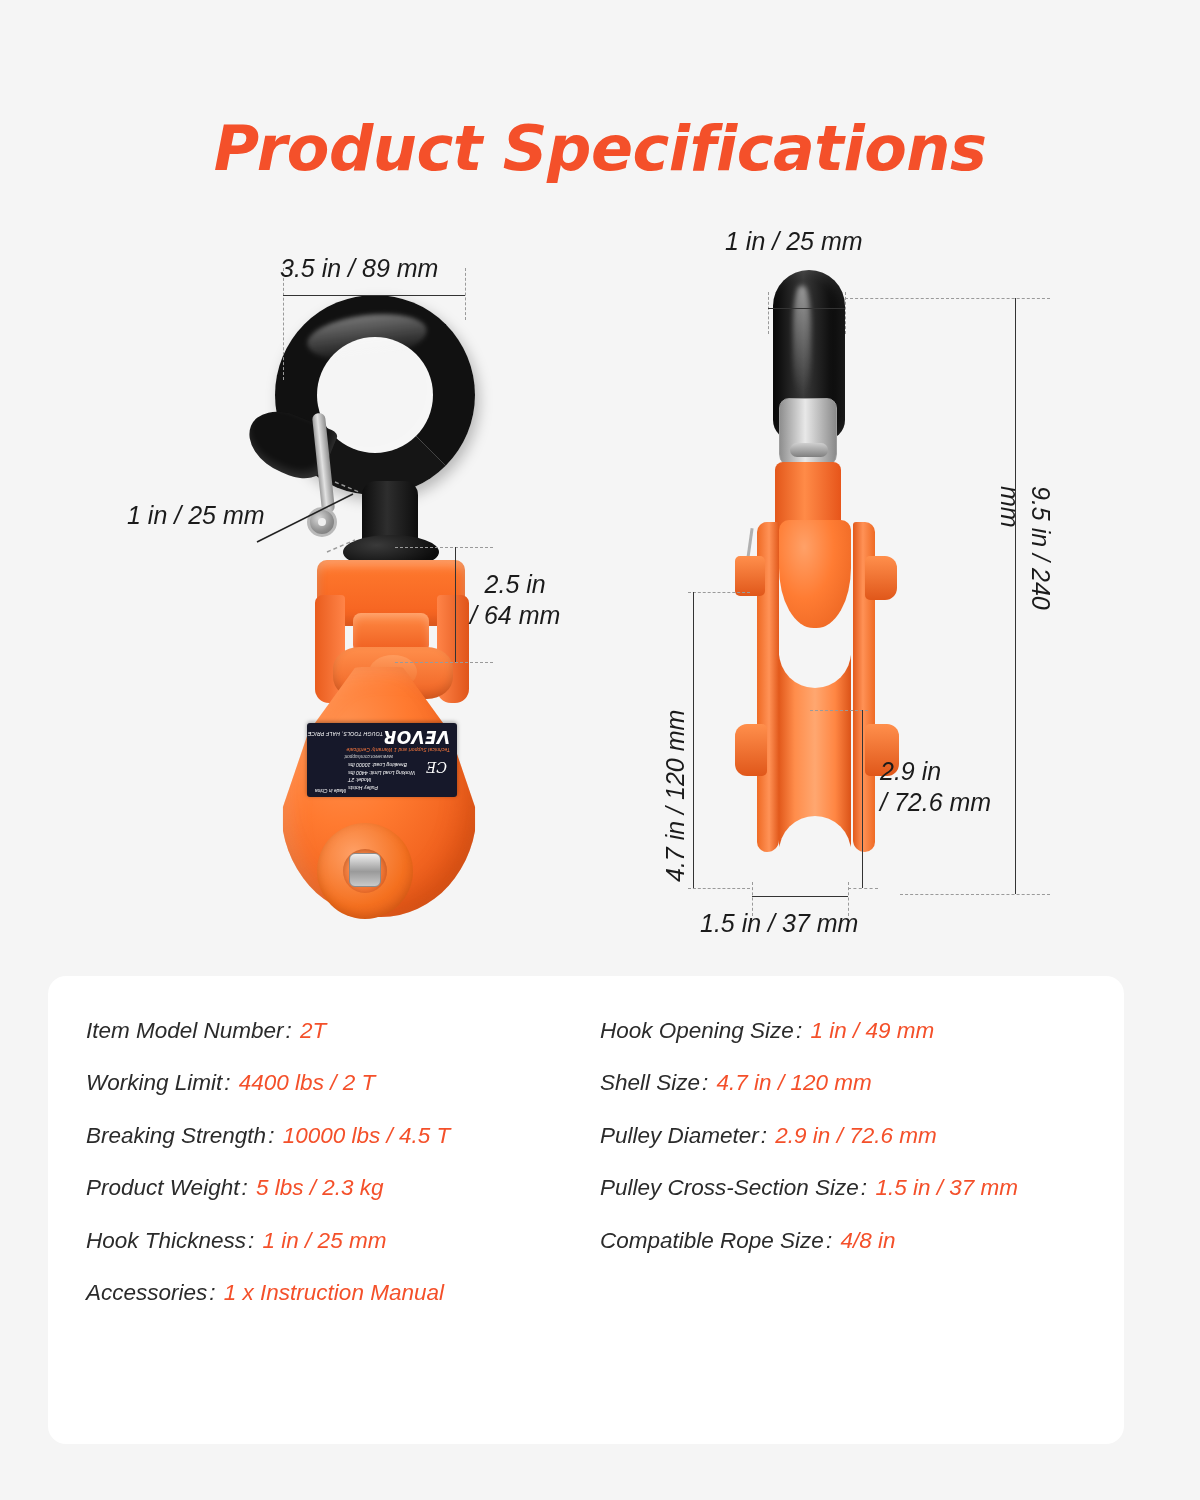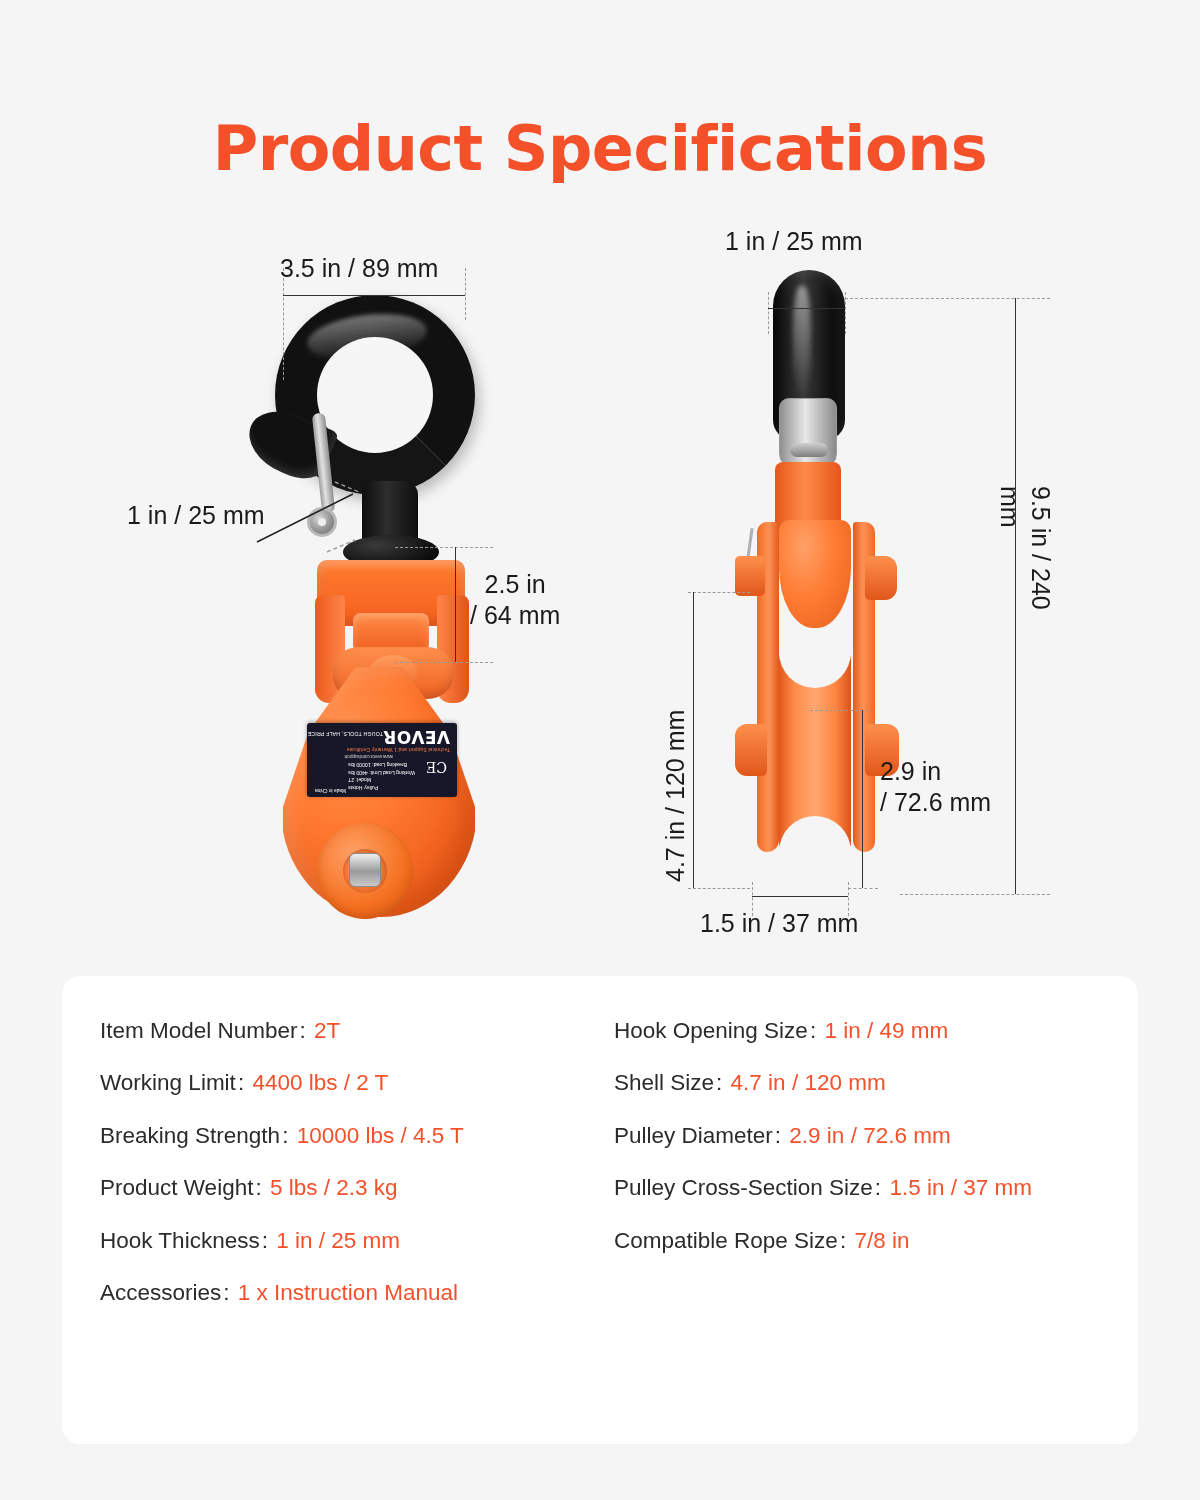--- a/index.html
+++ b/index.html
@@ -10,20 +10,21 @@
     background: #f5f5f5;
     font-family: "Liberation Sans", sans-serif;
     overflow: hidden;
   }
 
   .page {
     position: relative;
     width: 1022px;
     height: 1500px;
     background: #f5f5f5;
+    font-style: italic;
   }
 
   
   .title {
     position: absolute;
     top: 112px;
     left: 0;
     width: 1200px;
     text-align: center;
     font-size: 62px;
@@ -314,21 +315,21 @@
   .cotter {
     position: absolute; left: 12px; top: 258px;
     width: 3px; height: 52px;
     background: #b0b0b0;
     transform: rotate(8deg);
   }
 
   
   .spec-card {
     position: absolute;
-    left: 62px;
+    left: 48px;
     top: 976px;
     width: 1076px;
     height: 468px;
     background: #fff;
     border-radius: 18px;
   }
   .spec-cols {
     position: absolute;
     left: 38px; top: 42px; right: 30px;
     display: flex;
@@ -485,20 +486,20 @@
         <div class="spec-row">
           <span class="spec-key">Shell Size</span><span class="spec-sep">:</span> <span class="spec-val">4.7 in / 120 mm</span>
         </div>
         <div class="spec-row">
           <span class="spec-key">Pulley Diameter</span><span class="spec-sep">:</span> <span class="spec-val">2.9 in / 72.6 mm</span>
         </div>
         <div class="spec-row">
           <span class="spec-key">Pulley Cross-Section Size</span><span class="spec-sep">:</span> <span class="spec-val">1.5 in / 37 mm</span>
         </div>
         <div class="spec-row">
-          <span class="spec-key">Compatible Rope Size</span><span class="spec-sep">:</span> <span class="spec-val">7/8 in</span>
+          <span class="spec-key">Compatible Rope Size</span><span class="spec-sep">:</span> <span class="spec-val">4/8 in</span>
         </div>
       </div>
 
     </div>
   </div>
 
 </div>
 
 </body></html>

